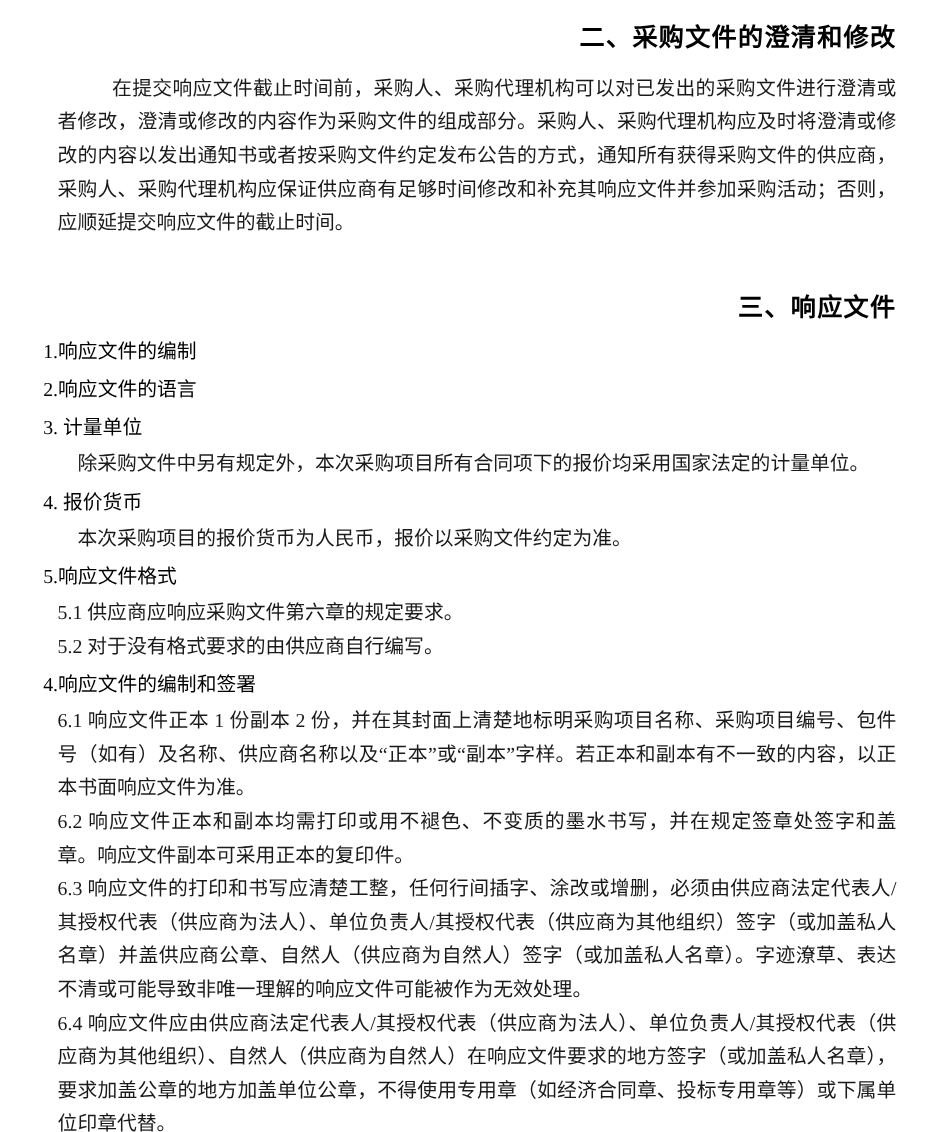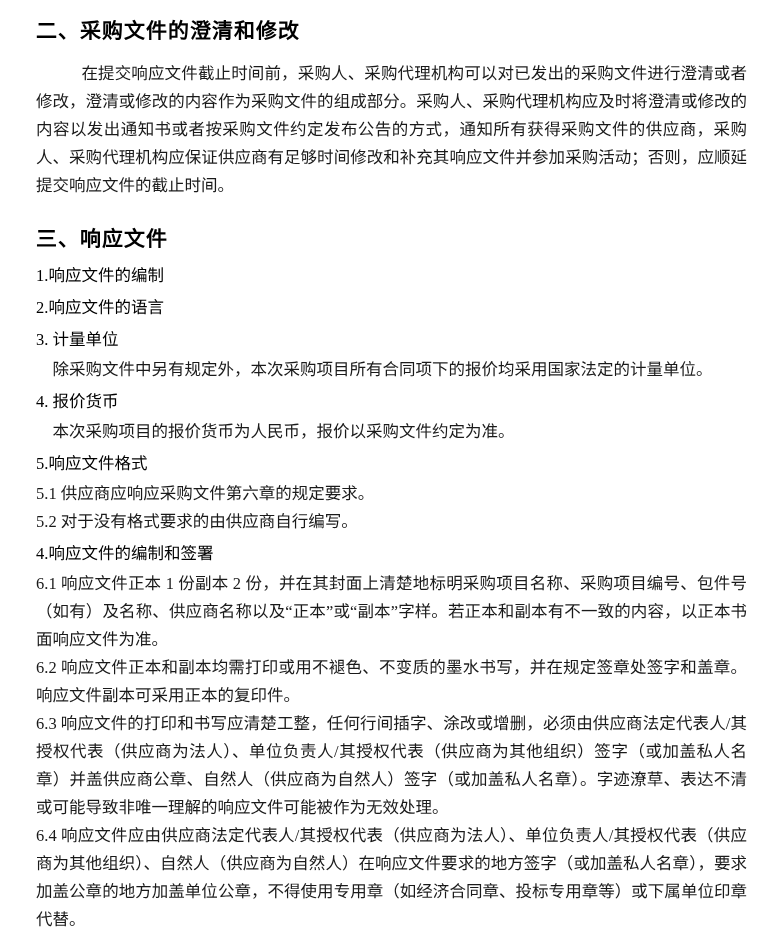--- a/index.html
+++ b/index.html
@@ -15,32 +15,32 @@
     background: #ffffff;
     color: #1a1a1a;
     padding: 8px 36px 20px 36px;
     font-family: "Liberation Serif", "DejaVu Serif", serif;
     font-size: 16.5px;
     line-height: 28px;
   }
   .doc-title {
     font-size: 21px;
     font-weight: bold;
-    text-align: left;
+    text-align: right;
     color: #000000;
     margin: 8px 0 14px 0;
     line-height: 30px;
     letter-spacing: 1px;
   }
   .doc-title.second {
-    margin-top: 24px;
+    margin-top: 41px;
     margin-bottom: 8px;
   }
   .para {
-    margin: 0 0 0 0;
+    margin: 0 0 0 12px;
     text-align: justify;
     text-justify: inter-ideograph;
   }
   .para.indent-deep { text-indent: 2.75em; }
   .para.indent-one  { text-indent: 1em; }
   .para.flush       { text-indent: 0; }
   .item-heading {
     font-size: 16.5px;
     font-weight: normal;
     color: #000000;

